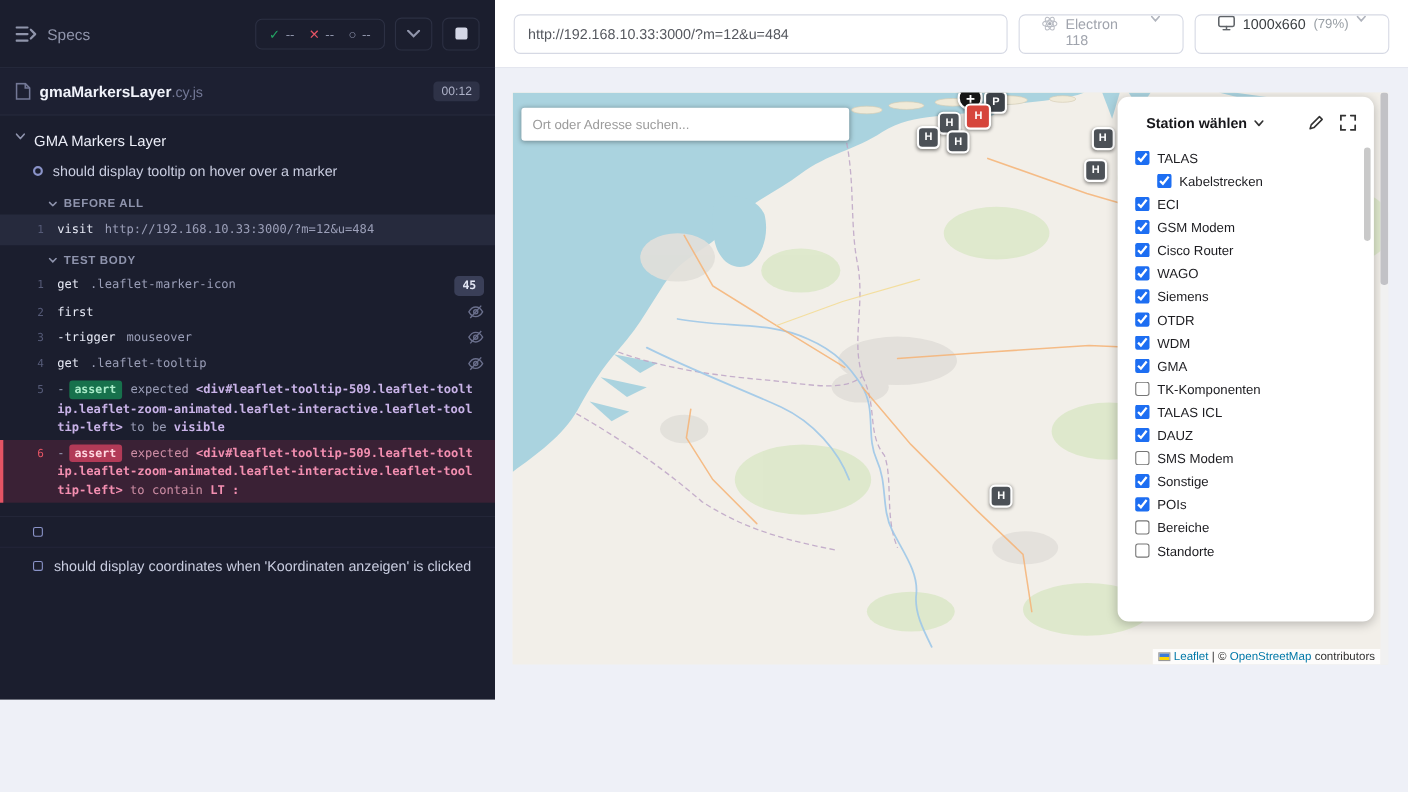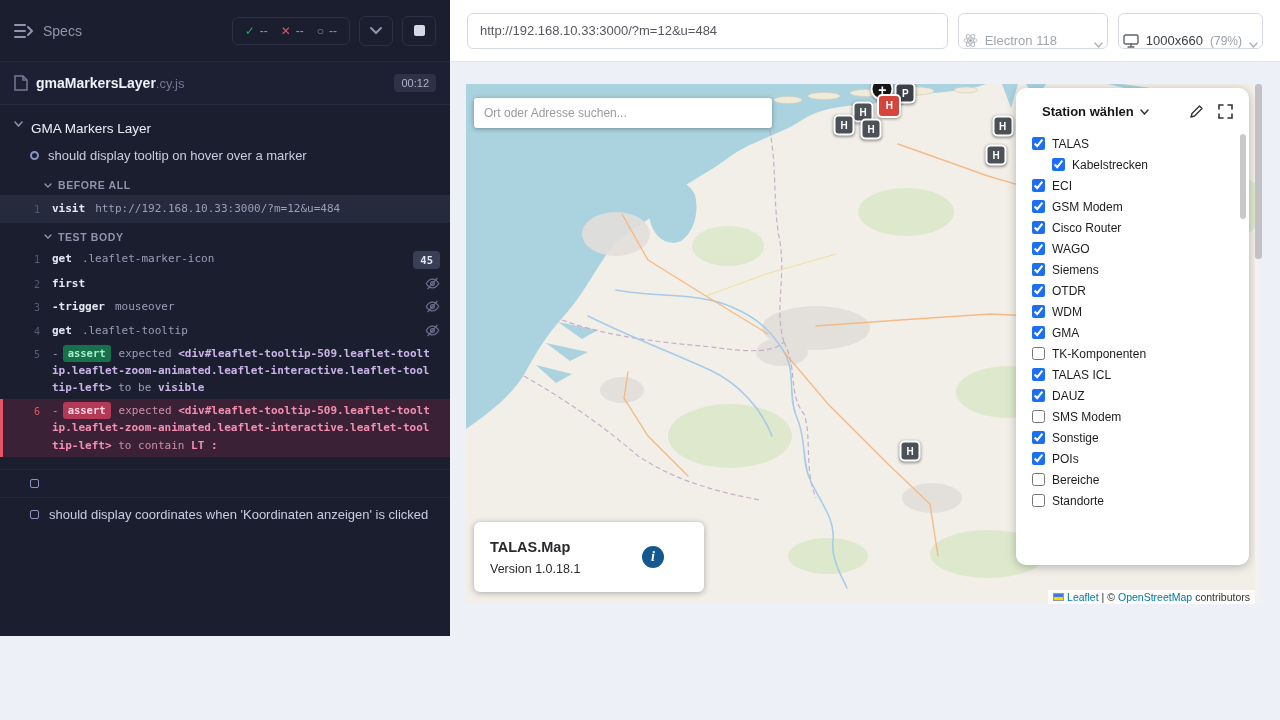--- a/index.html
+++ b/index.html
@@ -21,21 +21,21 @@
   .spec-ext{color:#737896;font-weight:normal;font-size:13px}
   .spec-time{margin-left:auto;background:#2e3247;color:#aeb2c8;font-size:11px;padding:3px 7px;border-radius:4px}
   .reporter{flex:1;overflow:hidden;padding-top:6px}
   .suite{display:flex;gap:8px;padding:10px 14px;font-size:13.5px;color:#eceef8}
   .test{display:flex;gap:9px;padding:2px 14px 8px 30px;font-size:13px;color:#c9cde0;align-items:center}
   .run-ring{width:9px;height:9px;border:2px solid #8a93c8;border-radius:50%;flex-shrink:0}
   .sec-label{display:flex;gap:6px;align-items:center;padding:8px 14px 4px 44px;font-size:10.5px;font-weight:bold;letter-spacing:.6px;color:#8f94ad}
   .cmd{display:flex;padding:3px 10px 3px 0;font-family:"DejaVu Sans Mono","Liberation Mono",monospace;font-size:11px;line-height:1.55;color:#9b9fb8;align-items:flex-start}
   .cmd-num{flex:0 0 52px;text-align:right;padding-right:12px;color:#565b78;font-size:10px;padding-top:2px}
   .cmd-body{flex:1;word-break:break-all;padding-right:6px}
-  .cmd-method{font-weight:bold;color:#e6e9f5;margin-right:10px}
+  .cmd-method{font-weight:normal;color:#e6e9f5;margin-right:10px}
   .visit-row{background:#262a3d;padding-top:5px;padding-bottom:5px}
   .seg-url{color:#9b9fb8}
   .seg-target{color:#9b9fb8}
   .seg-muted{color:#9b9fb8}
   .seg-strong{color:#c9b3e8;font-weight:bold}
   .cmd-chip{display:inline-block;padding:0 5px;border-radius:3px;font-weight:bold;margin-right:8px;font-size:10.5px}
   .chip-passed{background:#17714c;color:#a9ecc9}
   .chip-failed{background:#b23a57;color:#ffd7e0}
   .cmd-dash{margin-right:4px}
   .assert-failed{background:#3a2135;border-left:3px solid #e45464}
@@ -47,21 +47,21 @@
   .eye-icon{width:15px;height:15px;color:#6a6f8c}
   .qtests{margin-top:12px}
   .qtest{display:flex;align-items:center;gap:10px;padding:9px 14px 9px 30px;font-size:13px;color:#c9cde0;border-top:1px solid #232638}
   .qbox{width:9px;height:9px;border:1.5px solid #8a93c8;border-radius:2px;flex-shrink:0}
   .chev{flex-shrink:0}
 
   
   .stage{flex:1;display:flex;flex-direction:column;min-width:0}
   .stage-header{height:62px;background:#fff;border-bottom:1px solid #e2e4ee;display:flex;align-items:center;gap:10px;padding:0 17px;flex-shrink:0}
   .url-input{flex:1;height:36px;border:1px solid #d6d9e4;border-radius:6px;padding:0 12px;font-size:13px;color:#55585f;background:#fff;outline:none}
-  .hdr-btn{height:36px;border:1px solid #d6d9e4;border-radius:6px;display:flex;align-items:flex-end;gap:7px;padding:0 4px;background:#fff;cursor:pointer}
+  .hdr-btn{height:36px;border:1px solid #d6d9e4;border-radius:6px;display:flex;align-items:flex-start;gap:7px;padding:0 20px;background:#fff;cursor:pointer}
   .browser-btn{color:#a0a4ad;font-size:13px;width:150px}
   .viewport-btn{font-size:13px;color:#3c4043}
   .vp-zoom{color:#9aa0a6;font-size:12px}
 
   .map-outer{position:relative;margin:22px 18px 0 16px;width:796px;height:520px;background:#f2efe9;overflow:hidden}
   .map-bg{position:absolute;inset:0;width:100%;height:100%}
   .map-label{position:absolute;transform:translate(0,-50%);font-size:11.5px;color:#333;text-shadow:0 0 2px #fff,0 0 2px #fff,0 0 3px #fff;white-space:nowrap;z-index:2}
   .city{font-size:12px;color:#2e2e2e}
   .small{font-size:10.5px;color:#454545}
   .region{font-size:11.5px;color:#8d8d95}
@@ -524,27 +524,20 @@
     <span class="chk-label">Bereiche</span>
   </label>
           <label class="chk-row">
     <input type="checkbox" class="chk" style="">
     <span class="chk-label">Standorte</span>
   </label>
         </div>
       <div class="panel-scrollbar"></div>
     </div>
 
-    <div class="version-card">
-      <span class="vc-text">
-        <span class="vc-title">TALAS.Map</span>
-        <span class="vc-version">Version 1.0.18.1</span>
-      </span>
-      <span class="info-circle">i</span>
-    </div>
 
     <div class="attribution">
       <span class="flag"></span>
       <a class="attr-link">Leaflet</a>
       <span> | © </span>
       <a class="attr-link">OpenStreetMap</a>
       <span> contributors</span>
     </div>
 
     <div class="map-scrollbar">

